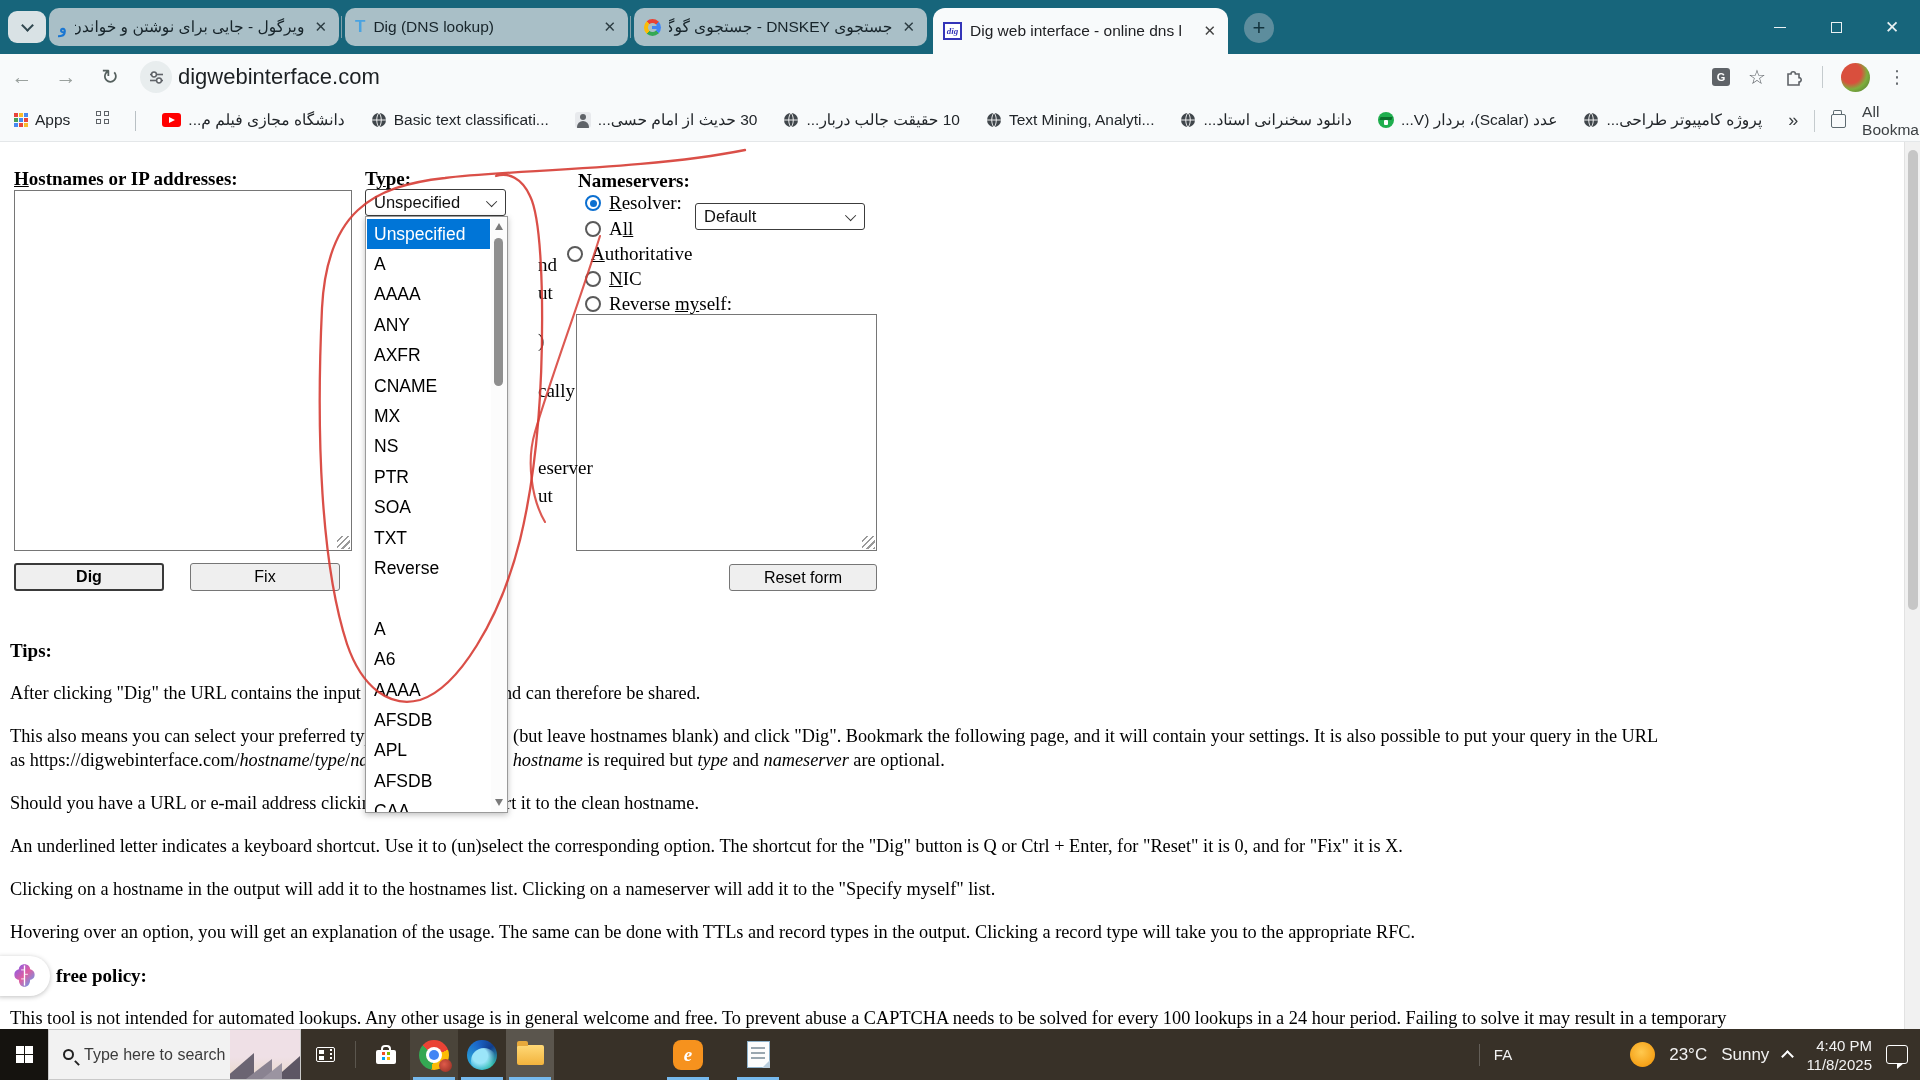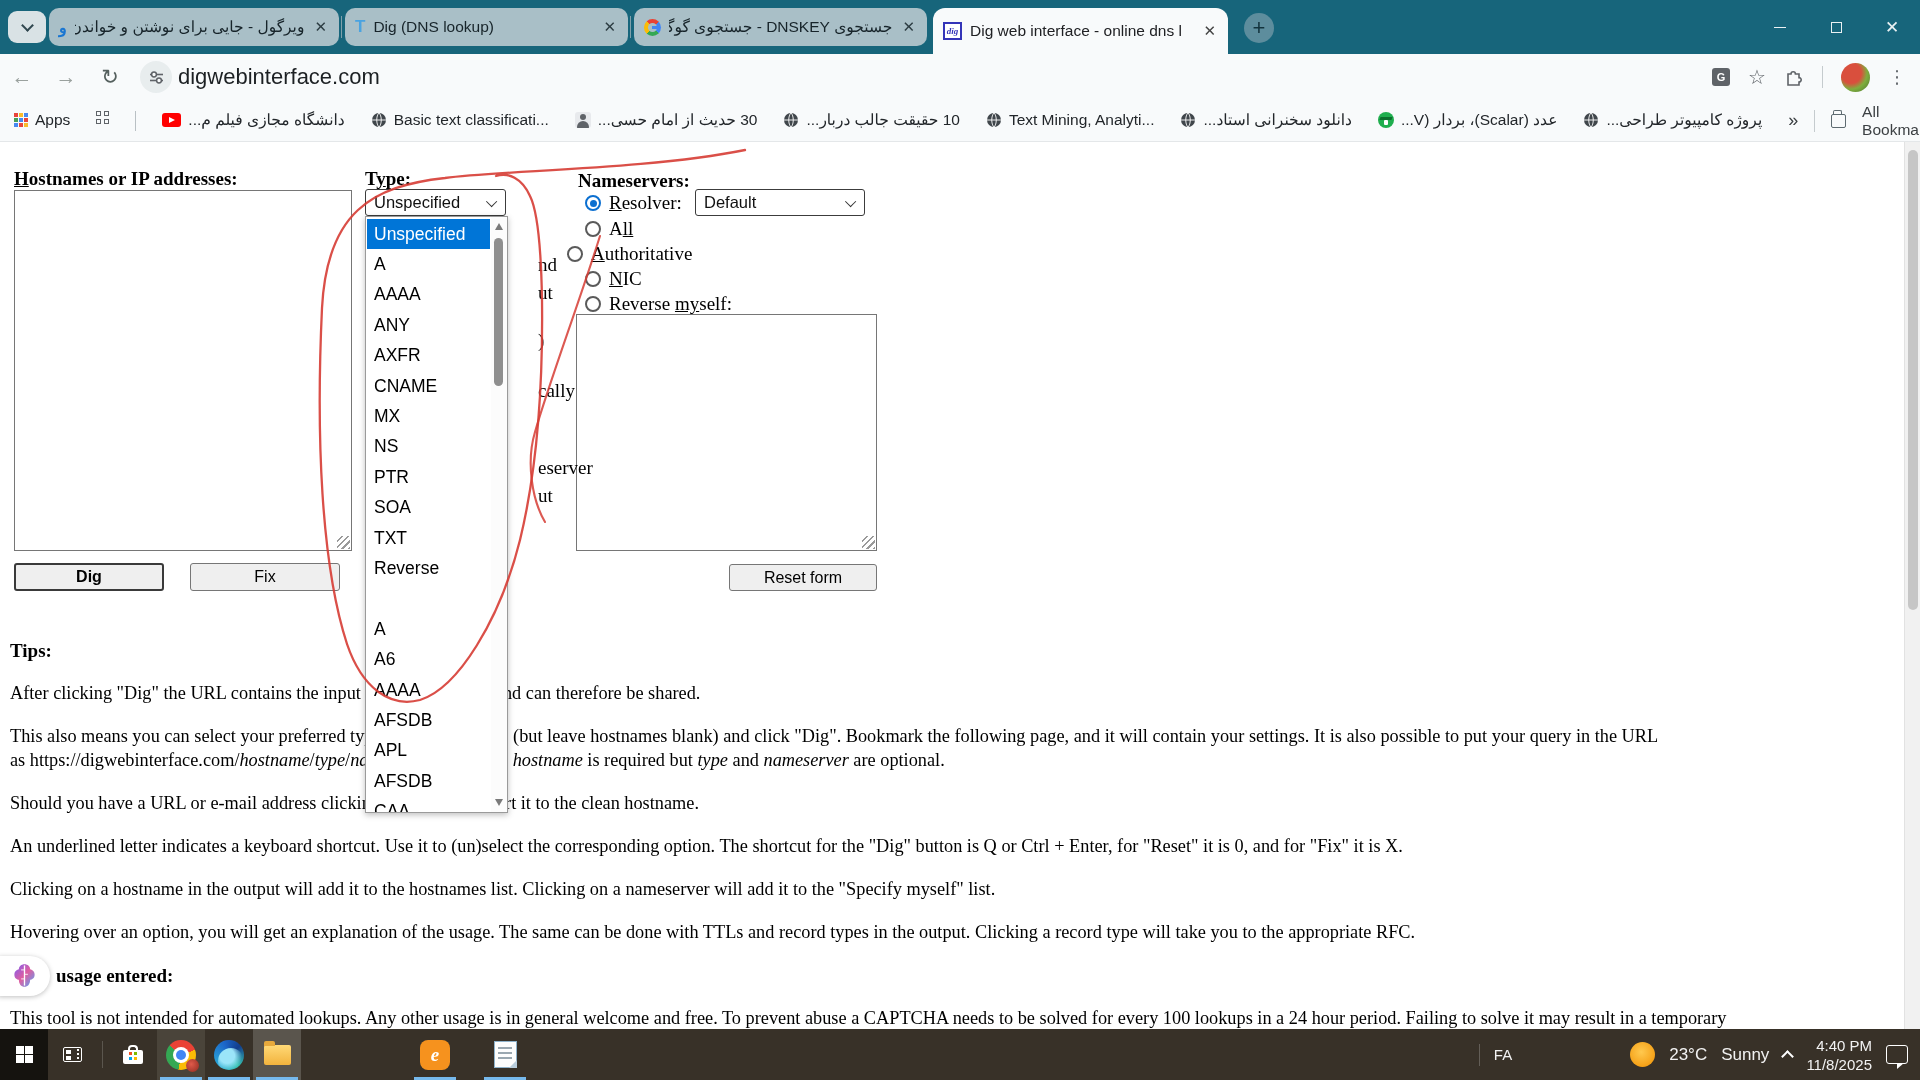--- a/index.html
+++ b/index.html
@@ -304,21 +304,21 @@
     <div class="selectbox" style="left:365px;top:47px;width:141px">
       <span>Unspecified</span>
       <span class="sb-chev"></span>
     </div>
 
     <div class="flabel" style="left:578px;top:28px">Nameservers:</div>
     <div class="radiorow" style="left:585px;top:50px">
       <span class="radio checked"></span>
       <span><span class="ak">R</span><span>esolver:</span></span>
     </div>
-    <div class="selectbox" style="left:695px;top:47px;width:170px">
+    <div class="selectbox" style="left:695px;top:61px;width:170px">
       <span>Default</span>
       <span class="sb-chev"></span>
     </div>
     <div class="radiorow" style="left:585px;top:76px">
       <span class="radio"></span>
       <span><span>A</span><span class="ak">ll</span></span>
     </div>
     <div class="radiorow" style="left:567px;top:101px">
       <span class="radio"></span>
       <span><span class="ak">A</span><span>uthoritative</span></span>
@@ -361,21 +361,21 @@
               <stop offset="0" stop-color="#7b5bf5"></stop>
                   <stop offset=".5" stop-color="#e05fa0"></stop>
                   <stop offset="1" stop-color="#4aa8ff"></stop>
             </linearGradient>
               </defs>
             <path d="M12 2c-3 0-5 2-5 4.5 0 0-4 .8-4 4.5s2.5 4.5 4 4.7C7 19.5 9 22 12 22s5-2.5 5-6.3c1.5-.2 4-1 4-4.7s-4-4.5-4-4.5C17 4 15 2 12 2z" fill="url(#bg1)"></path>
             <path d="M12 3v18" stroke="#fff" stroke-width="1.2"></path>
             <path d="M9 7h3M12 11h3M9 15h3" stroke="#ffffffaa" stroke-width="1"></path>
           </svg>
         </div>
-        <span class="h">usage entered:</span>
+        <span class="h">free policy:</span>
       </div>
       <p>This tool is not intended for automated lookups. Any other usage is in general welcome and free. To prevent abuse a CAPTCHA needs to be solved for every 100 lookups in a 24 hour period. Failing to solve it may result in a temporary</p>
     </div>
 
     <div class="dd-panel">
       <div class="dd-items" id="dd-items">
           <div class="dd-item sel">Unspecified</div>
           <div class="dd-item">A</div>
           <div class="dd-item">AAAA</div>
           <div class="dd-item">ANY</div>
@@ -415,20 +415,30 @@
 
   <div class="taskbar">
     <div class="tb-start">
       <div class="winlogo">
         <i style="left:0;top:0"></i>
           <i style="right:0;top:0"></i>
           <i style="left:0;bottom:0"></i>
           <i style="right:0;bottom:0"></i>
       </div>
     </div>
+    <div class="searchbox">
+      <div class="mag"></div>
+      <span class="searchtext">Type here to search</span>
+      <div class="scenic">
+        <i style="left:-6px;border-width:0 0 26px 30px;border-bottom-color:#6b6472"></i>
+        <i style="left:16px;border-width:0 0 20px 26px;border-bottom-color:#8a8391"></i>
+        <i style="right:-8px;border-width:0 0 30px 34px;border-bottom-color:#5d5664"></i>
+        <i style="right:18px;border-width:0 0 16px 20px;border-bottom-color:#9b94a1"></i>
+      </div>
+    </div>
     <div class="tb-ic">
         <div class="taskview"></div>
       </div>
     <div class="tsep"></div>
     <div class="tb-ic">
       <div class="store">
         <div class="hdl"></div>
           <div class="bag"></div>
         <div class="sq" style="left:5.6px;top:7px;background:#f25022"></div>
         <div class="sq" style="left:10.8px;top:7px;background:#7fba00"></div>

